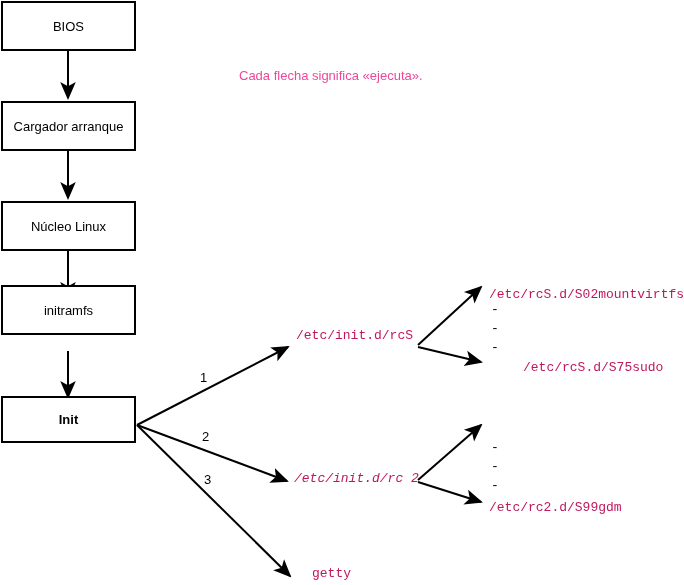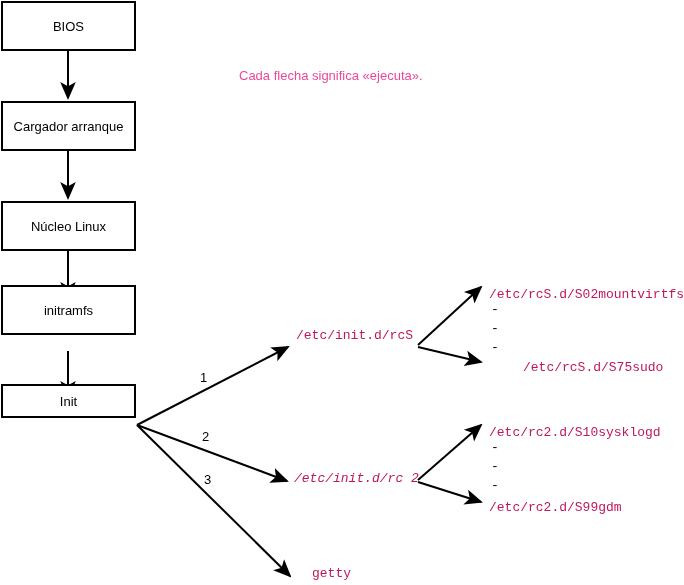--- a/index.html
+++ b/index.html
@@ -106,21 +106,21 @@
   </div>
   <div class="stage-box" style="left:1px; top:201px; width:135px; height:50px;">
     <span>Núcleo Linux</span>
   </div>
   <div class="stage-box" style="left:1px; top:101px; width:135px; height:50px;">
     <span>Cargador arranque</span>
   </div>
   <div class="stage-box" style="left:1px; top:285px; width:135px; height:50px;">
     <span>initramfs</span>
   </div>
-  <div class="stage-box" style="left:1px; top:384px; width:135px; height:34px;">
+  <div class="stage-box" style="left:1px; top:396px; width:135px; height:47px;font-weight:bold;">
     <span>Init</span>
   </div>
 
   <div class="note-text" style="left:239px; top:68px;">Cada flecha significa «ejecuta».</div>
 
   <div class="branch-num" style="left:200px; top:370px;">1</div>
   <div class="branch-num" style="left:202px; top:429px;">2</div>
   <div class="branch-num" style="left:204px; top:472px;">3</div>
 
   <div class="path-text" style="left:296px; top:328px;">/etc/init.d/rcS</div>
@@ -128,21 +128,20 @@
   <div class="path-text" style="left:312px; top:566px;">getty</div>
 
   <div class="path-text" style="left:489px; top:287px;">/etc/rcS.d/S02mountvirtfs</div>
   <div class="ellipsis-dash" style="left:491px; top:303px;">
     <div style="height:19px;">-</div>
     <div style="height:19px;">-</div>
     <div style="height:19px;">-</div>
   </div>
   <div class="path-text" style="left:489px; top:360px;margin-left:34px;">/etc/rcS.d/S75sudo</div>
 
-  <div class="path-text" style="left:489px; top:425px;">/etc/rc2.d/S10sysklogd</div>
   <div class="ellipsis-dash" style="left:491px; top:441px;">
     <div style="height:19px;">-</div>
     <div style="height:19px;">-</div>
     <div style="height:19px;">-</div>
   </div>
   <div class="path-text" style="left:489px; top:500px;font-family:Liberation Mono, monospace;">/etc/rc2.d/S99gdm</div>
 
 </div>
 
 </body></html>

